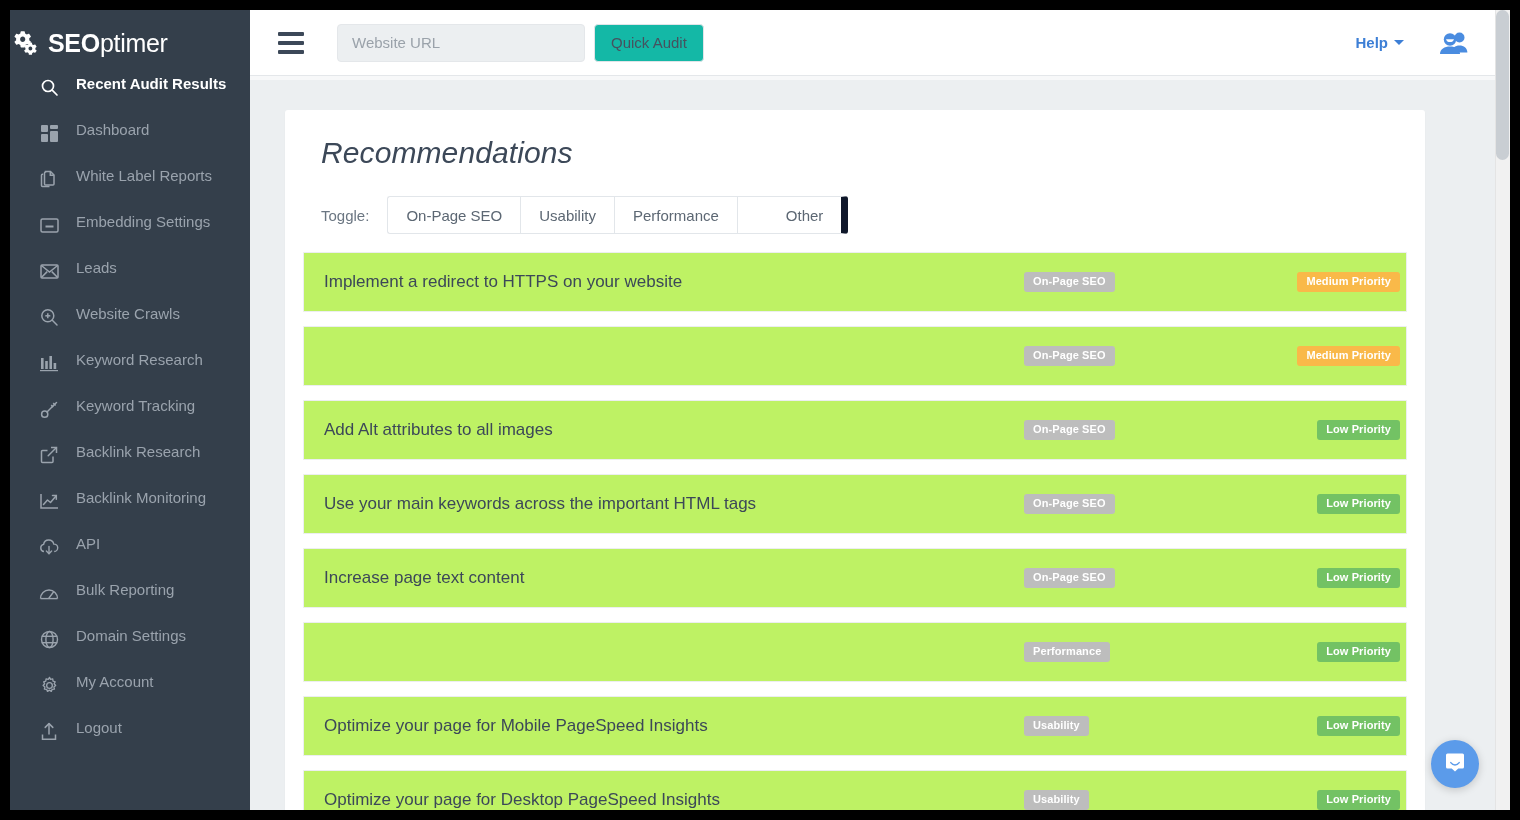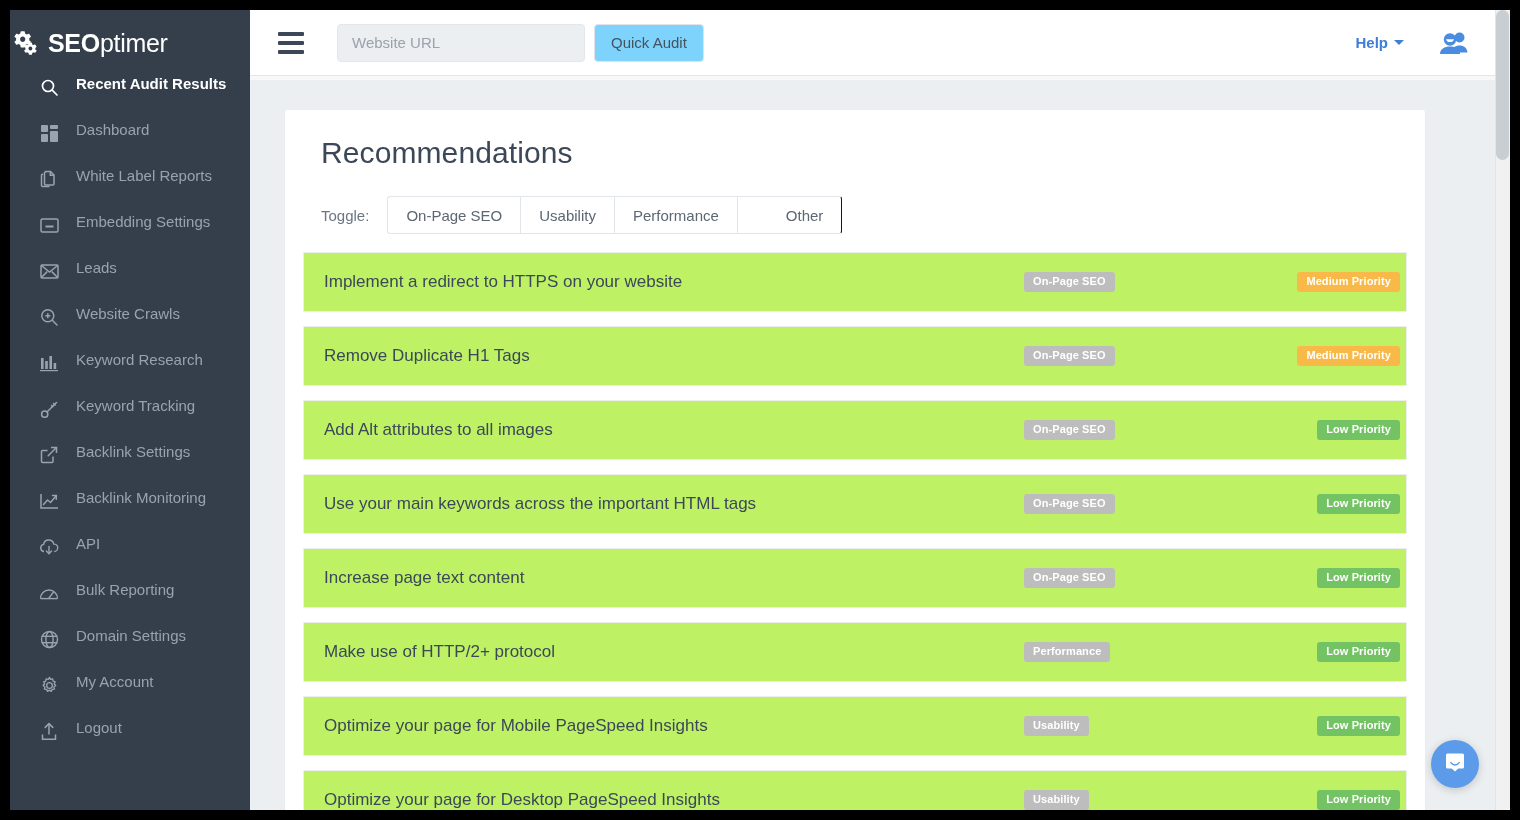--- a/index.html
+++ b/index.html
@@ -110,21 +110,21 @@
     padding: 8px 14px;
     font-size: 15px;
     color: #8a9199;
     font-family: "Liberation Sans", sans-serif;
   }
   #url-input::placeholder { color: #9aa2aa; }
   #quick-audit {
     margin-left: 9px;
     height: 38px;
     padding: 8px 16px;
-    background: #7dd3fc;
+    background: #14b8a6;
     border: 1px solid #e0e4e8;
     border-radius: 4px;
     font-size: 15px;
     color: #46525f;
     cursor: pointer;
     font-family: "Liberation Sans", sans-serif;
   }
   #topbar-right {
     margin-left: auto;
     display: flex;
@@ -179,20 +179,21 @@
     box-shadow: 0 1px 2px rgba(0,0,0,0.04);
     min-height: 700px;
   }
 
   #page-title {
     font-size: 30px;
     font-weight: 400;
     color: #3c4858;
     padding: 26px 0 0 18px;
     letter-spacing: 0.1px;
+    font-style: italic;
   }
 
   #toggle-row {
     display: flex;
     align-items: center;
     margin: 26px 0 0 18px;
   }
   #toggle-label {
     font-size: 15px;
     color: #6b7682;
@@ -206,21 +207,21 @@
     border: 1px solid #e2e6ea;
     border-right: none;
     font-size: 15px;
     color: #5c6773;
     cursor: pointer;
     font-family: "Liberation Sans", sans-serif;
     display: flex;
     align-items: center;
   }
   .toggle-btn:first-child { border-radius: 3px 0 0 3px; }
-  .toggle-btn:last-child { border-right: 1px solid #0f172a; border-radius: 0 3px 3px 0; padding-left: 48px; }
+  .toggle-btn:last-child { border-right: 7px solid #0f172a; border-radius: 0 3px 3px 0; padding-left: 48px; }
 
   
   #rec-list { margin-top: 18px; padding: 0 0 0 0; }
   .rec-row {
     position: relative;
     height: 60px;
     margin-bottom: 14px;
     background: #bef264;
     border: 1px solid #eceef0;
     border-radius: 1px;
@@ -409,21 +410,21 @@
     </div>
 
     <div class="nav-item">
       <span class="nav-icon">
         <svg width="18" height="18" viewBox="0 0 18 18" fill="none" stroke="#9aa3ad" stroke-width="1.5">
             <path d="M13 10.5v5a1 1 0 0 1-1 1H2.5a1 1 0 0 1-1-1V5.5a1 1 0 0 1 1-1h5"></path>
             <path d="M11 1.5h5.5V7"></path>
             <line x1="16.2" y1="1.8" x2="8.2" y2="9.8" stroke-linecap="round"></line>
           </svg>
       </span>
-      <span class="nav-label">Backlink Settings</span>
+      <span class="nav-label">Backlink Research</span>
     </div>
 
     <div class="nav-item">
       <span class="nav-icon">
         <svg width="19" height="17" viewBox="0 0 19 17" fill="none" stroke="#9aa3ad" stroke-width="1.5">
             <polyline points="1,1 1,15 18,15"></polyline>
             <polyline points="3.5,11.5 7.5,7 10.5,9.5 16,3" stroke-linecap="round" stroke-linejoin="round"></polyline>
             <polyline points="12.5,2.6 16.3,2.6 16.3,6.2" stroke-linecap="round"></polyline>
           </svg>
       </span>
@@ -530,21 +531,20 @@
 
       <div id="rec-list">
 
         <div class="rec-row">
           <span class="rec-title">Implement a redirect to HTTPS on your website</span>
           <span class="cat-badge">On-Page SEO</span>
           <span class="pri-badge pri-medium">Medium Priority</span>
         </div>
 
         <div class="rec-row">
-          <span class="rec-title">Remove Duplicate H1 Tags</span>
           <span class="cat-badge">On-Page SEO</span>
           <span class="pri-badge pri-medium">Medium Priority</span>
         </div>
 
         <div class="rec-row">
           <span class="rec-title">Add Alt attributes to all images</span>
           <span class="cat-badge">On-Page SEO</span>
           <span class="pri-badge pri-low">Low Priority</span>
         </div>
 
@@ -554,21 +554,20 @@
           <span class="pri-badge pri-low">Low Priority</span>
         </div>
 
         <div class="rec-row">
           <span class="rec-title">Increase page text content</span>
           <span class="cat-badge">On-Page SEO</span>
           <span class="pri-badge pri-low">Low Priority</span>
         </div>
 
         <div class="rec-row">
-          <span class="rec-title">Make use of HTTP/2+ protocol</span>
           <span class="cat-badge">Performance</span>
           <span class="pri-badge pri-low">Low Priority</span>
         </div>
 
         <div class="rec-row">
           <span class="rec-title">Optimize your page for Mobile PageSpeed Insights</span>
           <span class="cat-badge">Usability</span>
           <span class="pri-badge pri-low">Low Priority</span>
         </div>
 

